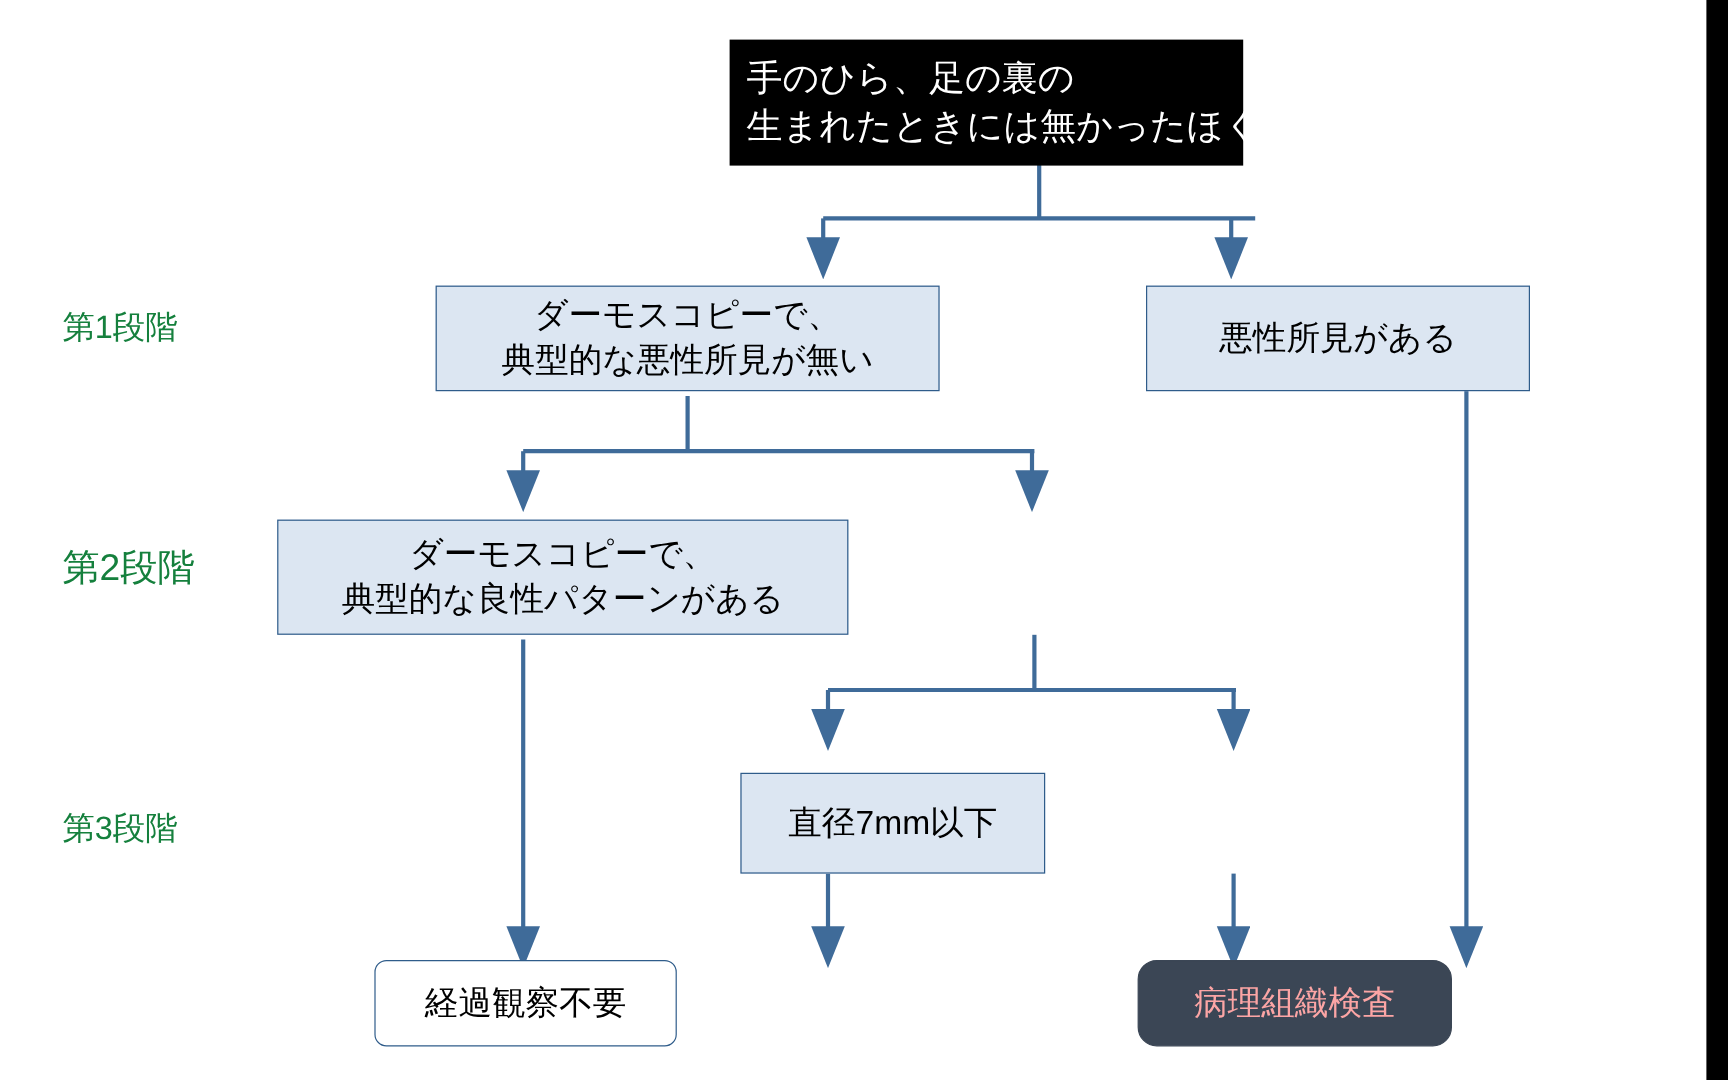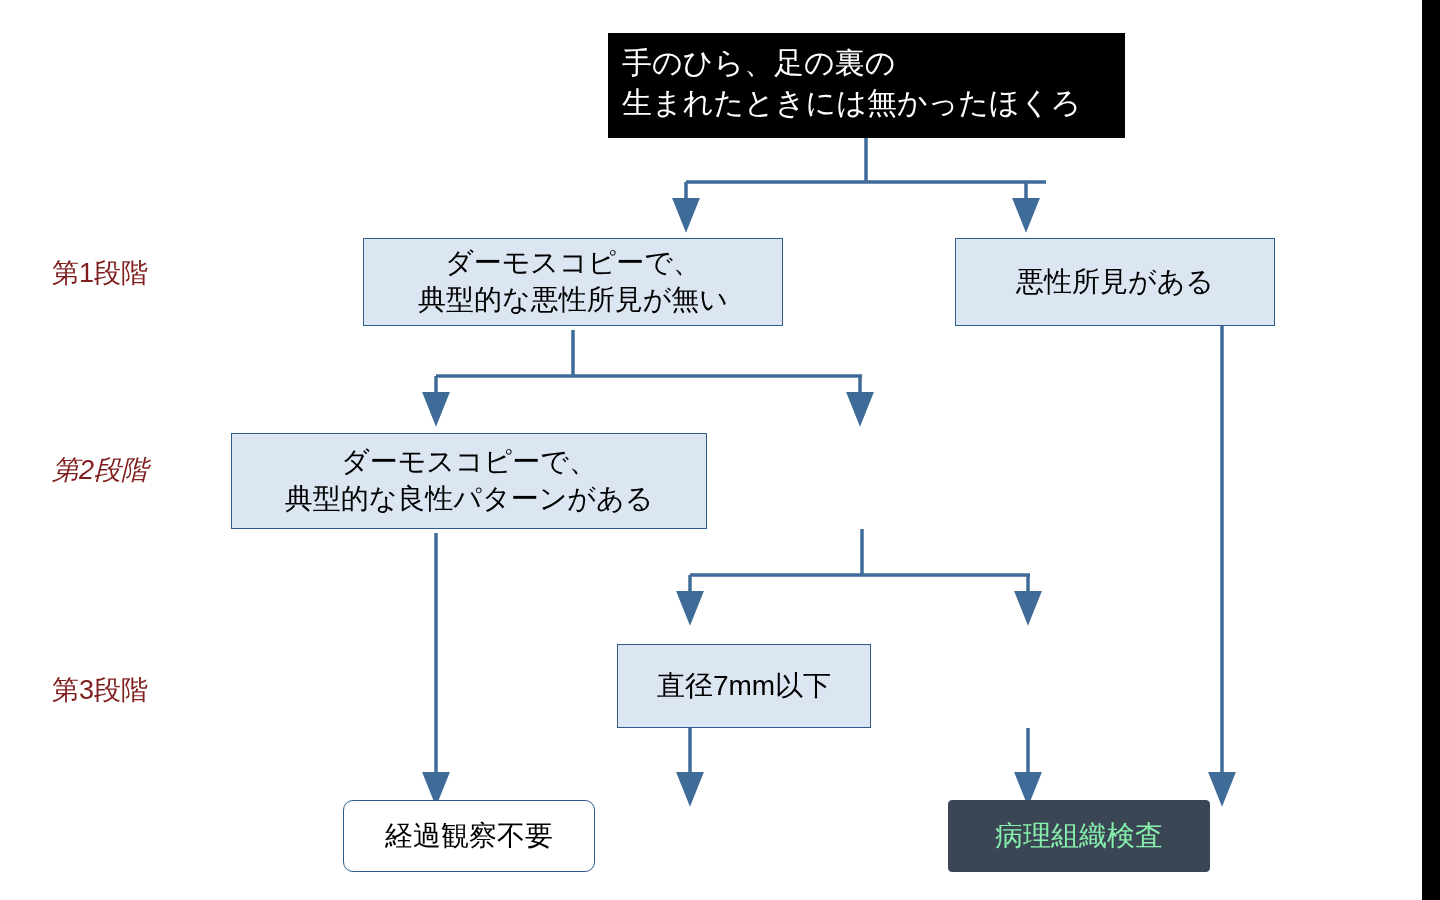--- a/index.html
+++ b/index.html
@@ -50,32 +50,32 @@
   .node.black {
     background: #000000;
     color: #ffffff;
     border: none;
     justify-content: flex-start;
     text-align: left;
     padding-left: 14px;
   }
   .node.dark {
     background: #3b4655;
-    color: #86efac;
+    color: #fca5a5;
     border: 1.5px solid #3b4655;
-    border-radius: 4px;
+    border-radius: 16px;
   }
   .node.round {
     background: #ffffff;
     border: 1.5px solid #2f5c8a;
     border-radius: 10px;
   }
   .stage-label {
     position: absolute;
-    color: #7f1d1d;
+    color: #15803d;
     white-space: pre;
   }
 </style>
 </head>
 <body>
 
 <div id="stage">
 
   <svg class="connectors" viewBox="0 0 1440 900">
     <defs>
@@ -104,32 +104,32 @@
 
       <path d="M690,728 L690,790" marker-end="url(#arrow)"></path>
 
       <path d="M1028,728 L1028,790" marker-end="url(#arrow)"></path>
 
       <path d="M1222,325 L1222,790" marker-end="url(#arrow)"></path>
     </g>
   </svg>
 
   <div class="stage-label" style="left:52px; top:255px; font-size:27px;">第1段階</div>
-  <div class="stage-label" style="left:52px; top:452px; font-size:27px;font-style:italic;">第2段階</div>
+  <div class="stage-label" style="left:52px; top:452px; font-size:31px;">第2段階</div>
   <div class="stage-label" style="left:52px; top:672px; font-size:27px;text-align:right;">第3段階</div>
 
-  <div class="node black" style="left:608px; top:33px; width:517px; height:105px; font-size:30px;font-family:Liberation Mono, monospace;">手のひら、足の裏の
+  <div class="node black" style="left:608px; top:33px; width:428px; height:105px; font-size:30px;">手のひら、足の裏の
 生まれたときには無かったほくろ</div>
 
   <div class="node blue" style="left:363px; top:238px; width:420px; height:88px; font-size:28px;">ダーモスコピーで、
 典型的な悪性所見が無い</div>
   <div class="node blue" style="left:955px; top:238px; width:320px; height:88px; font-size:28px;">悪性所見がある</div>
 
   <div class="node blue" style="left:231px; top:433px; width:476px; height:96px; font-size:28px;">ダーモスコピーで、
 典型的な良性パターンがある</div>
 
   <div class="node blue" style="left:617px; top:644px; width:254px; height:84px; font-size:28px;text-align:right;">直径7mm以下</div>
 
-  <div class="node round" style="left:312px; top:800px; width:252px; height:72px; font-size:28px;margin-left:31px;">経過観察不要</div>
+  <div class="node round" style="left:312px; top:800px; width:252px; height:72px; font-size:28px;">経過観察不要</div>
   <div class="node dark" style="left:948px; top:800px; width:262px; height:72px; font-size:28px;">病理組織検査</div>
 
   <div class="edge-strip"></div>
 </div>
 
 </body></html>

